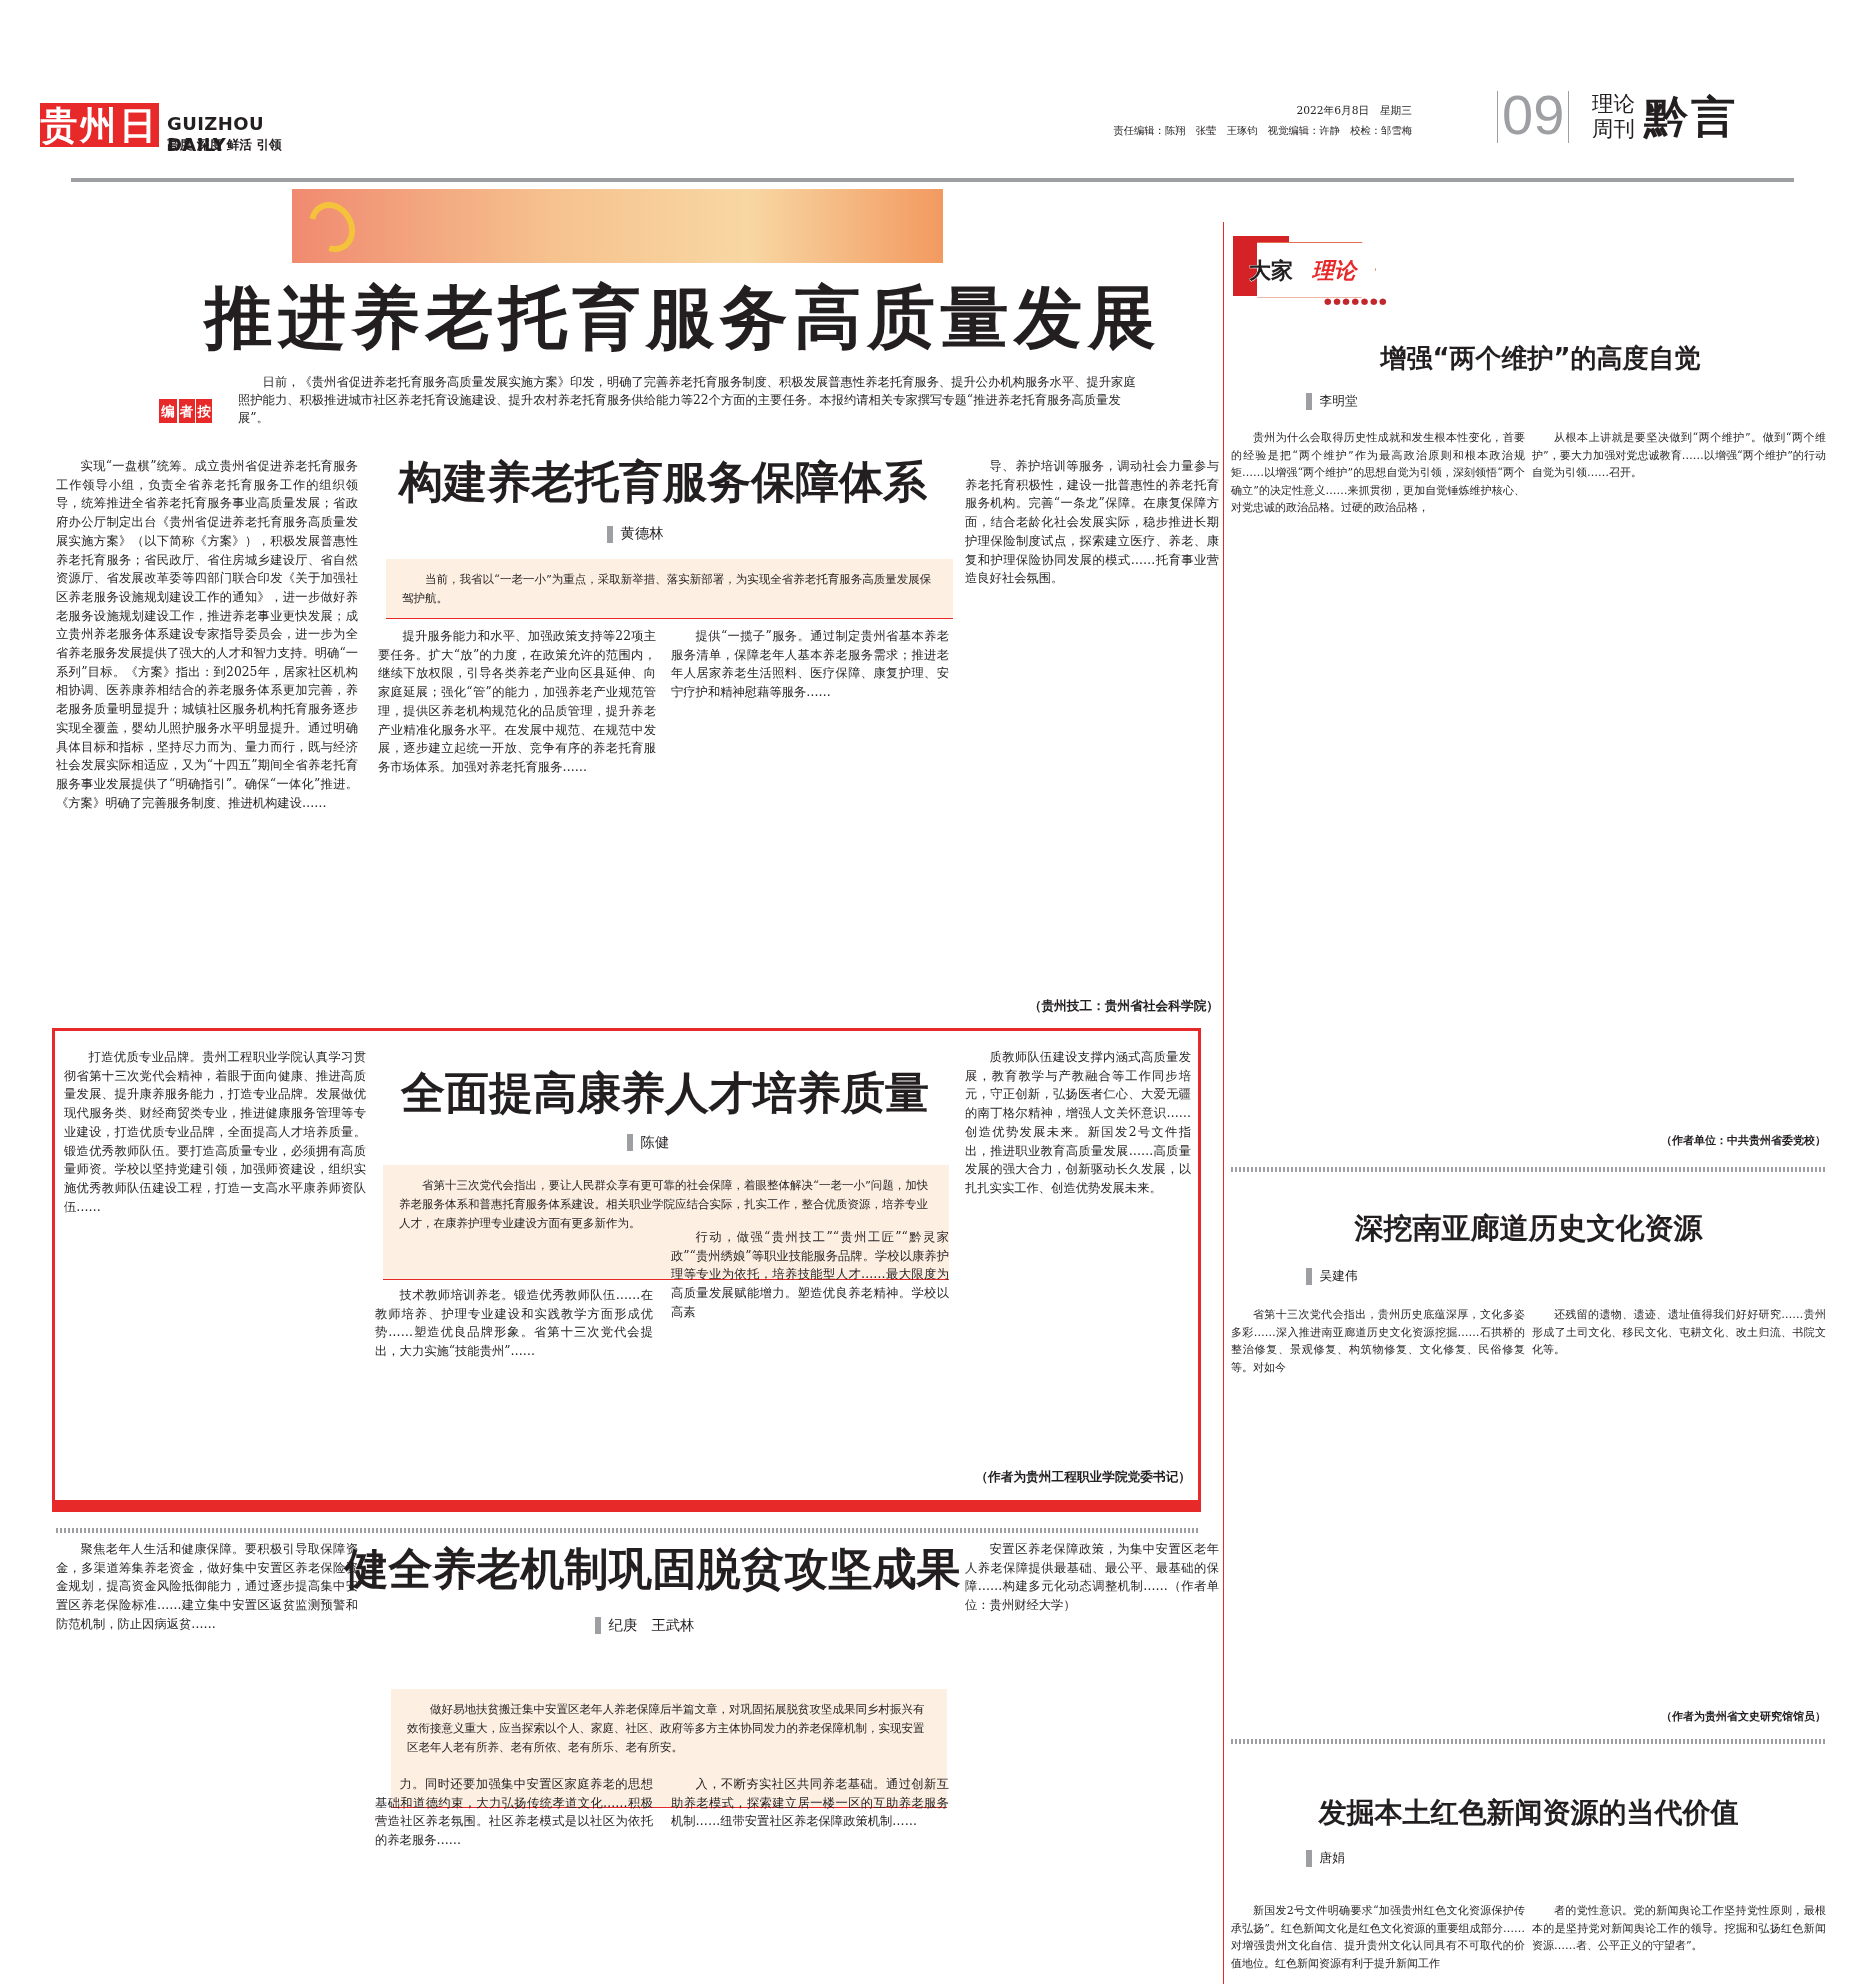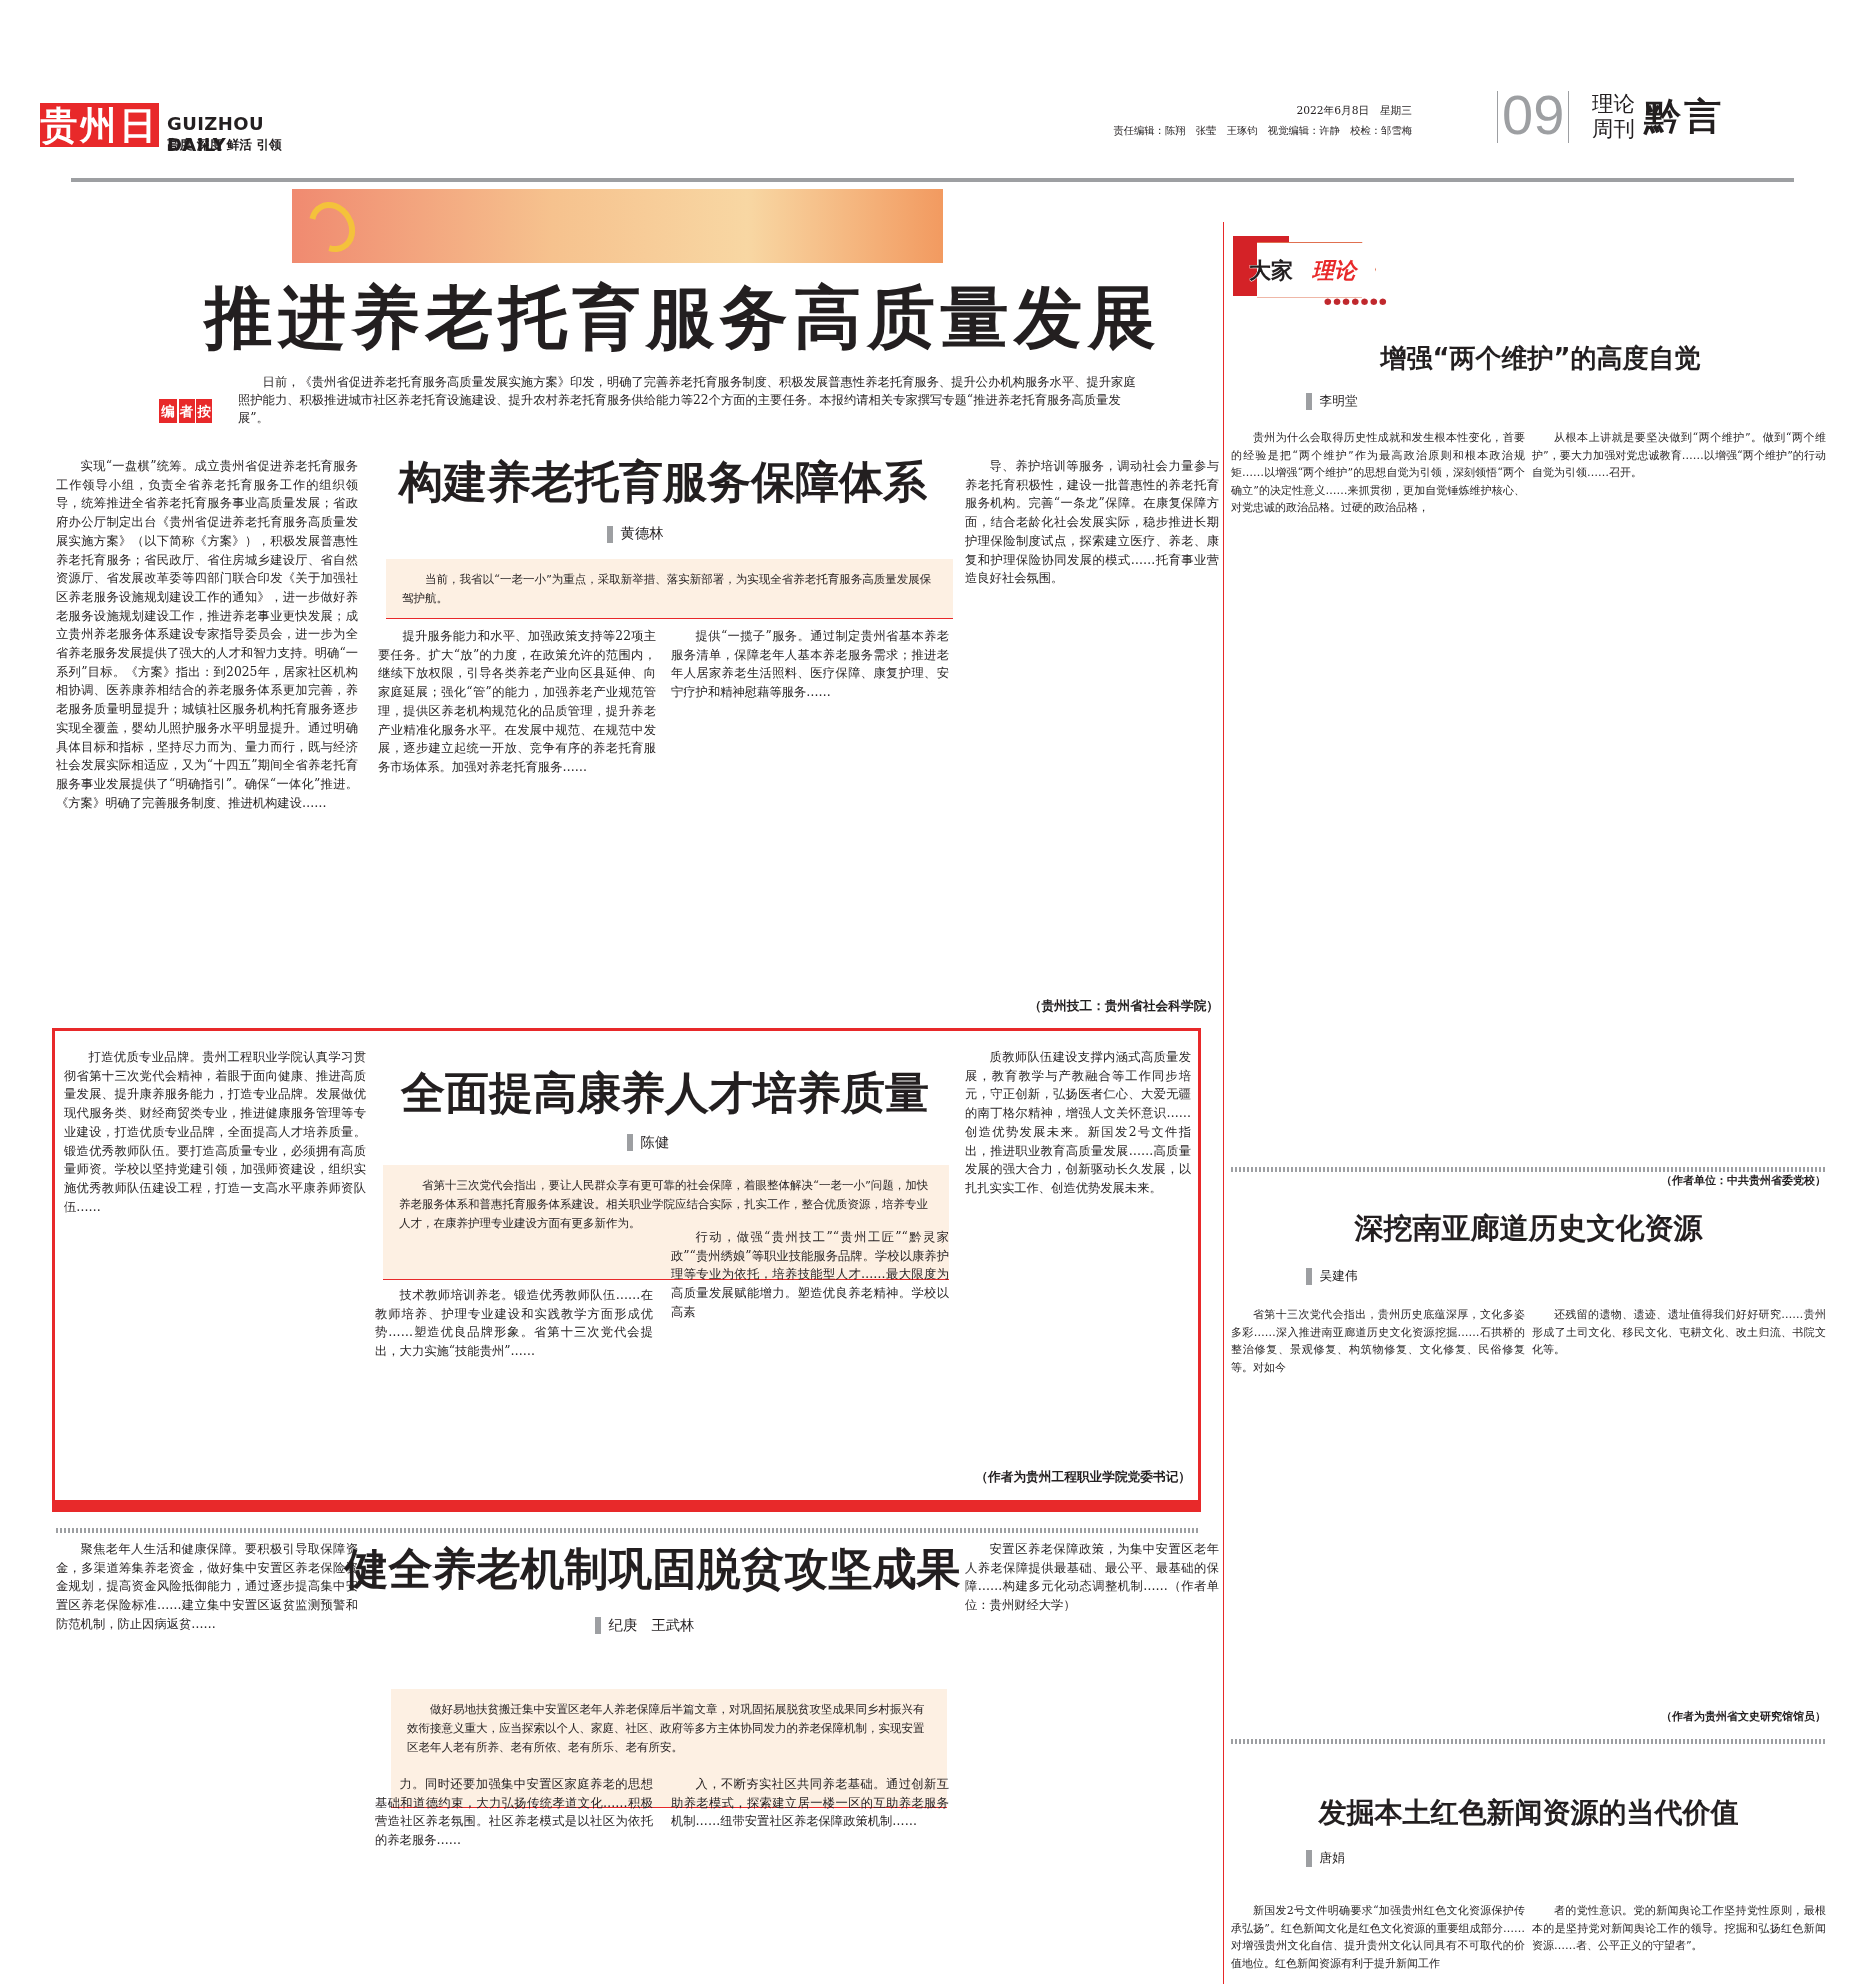--- a/index.html
+++ b/index.html
@@ -12,21 +12,21 @@
   .sans { font-family: "DejaVu Sans", "Liberation Sans", sans-serif; }
   .serif { font-family: "DejaVu Serif", "Liberation Serif", serif; }
   .logo-h { left: 40px; top: 79px; width: 286px; height: 87px; }
   .logo-h .cn { position:absolute; left:0; top:24px; width:119px; height:44px; background:#e8292a; color:#fff; font-size:37px; font-weight:bold; text-align:center; line-height:44px; letter-spacing:2.4px; }
   .logo-h .en { position:absolute; left:127px; top:34px; font-size:18px; font-weight:bold; letter-spacing:0.4px; }
   .logo-h .slogan { position:absolute; left:127px; top:58px; font-size:12.7px; font-weight:bold; }
   .hdr-date { right: 453px; top: 104px; font-size: 10.7px; }
   .hdr-editors { right: 453px; top: 124px; font-size: 10.3px; text-align: right; }
   .hdr-num { left: 1497px; top: 91px; font-size: 56px; color: #9d9fa2; font-family: "Liberation Sans", sans-serif; line-height: 48px; border-left: 1.2px solid #9d9fa2; border-right: 1.2px solid #9d9fa2; padding: 0 4px; height: 52px; }
   .hdr-section { left: 1592px; top: 92px; font-size: 21.4px; line-height: 24.6px; }
-  .hdr-brand { left: 1644px; top: 87px; font-size: 37px; font-weight: bold; line-height: 60px; letter-spacing: 3.2px; }
+  .hdr-brand { left: 1644px; top: 87px; font-size: 44px; font-weight: bold; line-height: 60px; letter-spacing: 3.2px; }
   .hdr-rule { left: 71px; top: 178px; width: 1723px; height: 4px; background: #9d9fa2; }
 
   
   .banner { left: 292px; top: 189px; width: 651px; height: 74px;
     background: linear-gradient(90deg, #f08a70 0%, #f6c28e 40%, #f8d7a3 70%, #f29a60 100%); }
   .banner .emblem { position:absolute; left:18px; top:12px; width:44px; height:52px; border-radius:50%; border:6.4px solid #f4c23b; border-left-color:transparent; transform: rotate(-30deg); }
   .banner .txt { position:absolute; left:73px; top:11px; font-size:48px; font-weight:bold; color:#e8292a; letter-spacing:2.4px; -webkit-text-stroke: 1.6px #ffffff; paint-order: stroke fill; line-height:52px; }
 
   .main-title { left: 131px; top: 278px; width: 1104px; text-align:center; font-size: 68px; font-weight: bold; letter-spacing: 5.6px; line-height: 79px; }
 
@@ -162,21 +162,21 @@
 <div class="abs byline sans" style="left:1306px; top:393px; font-size:12.7px;">
   <span class="bar"></span>
   <span>李明堂</span>
 </div>
 <div class="abs body-col small-col serif" style="left:1231px; top:429px; width:294px; height:715px;">
   <p>贵州为什么会取得历史性成就和发生根本性变化，首要的经验是把“两个维护”作为最高政治原则和根本政治规矩……以增强“两个维护”的思想自觉为引领，深刻领悟“两个确立”的决定性意义……来抓贯彻，更加自觉锤炼维护核心、对党忠诚的政治品格。过硬的政治品格，</p>
 </div>
 <div class="abs body-col small-col serif" style="left:1532px; top:429px; width:294px; height:699px;">
   <p>从根本上讲就是要坚决做到“两个维护”。做到“两个维护”，要大力加强对党忠诚教育……以增强“两个维护”的行动自觉为引领……召开。</p>
 </div>
-<div class="abs credit" style="left:1532px; top:1133px; width:294px; font-size:11px;margin-top:40px;">（作者单位：中共贵州省委党校）</div>
+<div class="abs credit" style="left:1532px; top:1133px; width:294px; font-size:11px;">（作者单位：中共贵州省委党校）</div>
 <div class="abs dot-rule" style="left:1231px; top:1167px; width:595px;"></div>
 
 <div class="abs art-title sans" style="left:1231px; top:1209px; width:595px; font-size:29px;">深挖南亚廊道历史文化资源</div>
 <div class="abs byline sans" style="left:1306px; top:1268px; font-size:12.7px;">
   <span class="bar"></span>
   <span>吴建伟</span>
 </div>
 <div class="abs body-col small-col serif" style="left:1231px; top:1306px; width:294px; height:409px;">
   <p>省第十三次党代会指出，贵州历史底蕴深厚，文化多姿多彩……深入推进南亚廊道历史文化资源挖掘……石拱桥的整治修复、景观修复、构筑物修复、文化修复、民俗修复等。对如今</p>
 </div>

